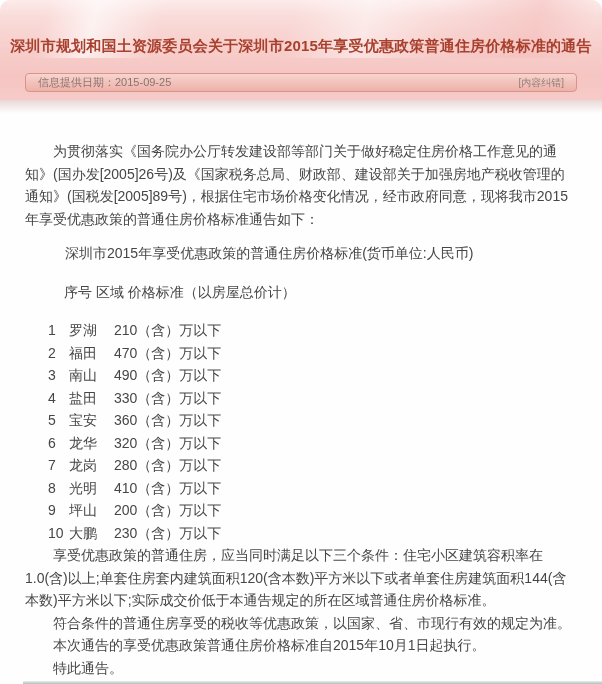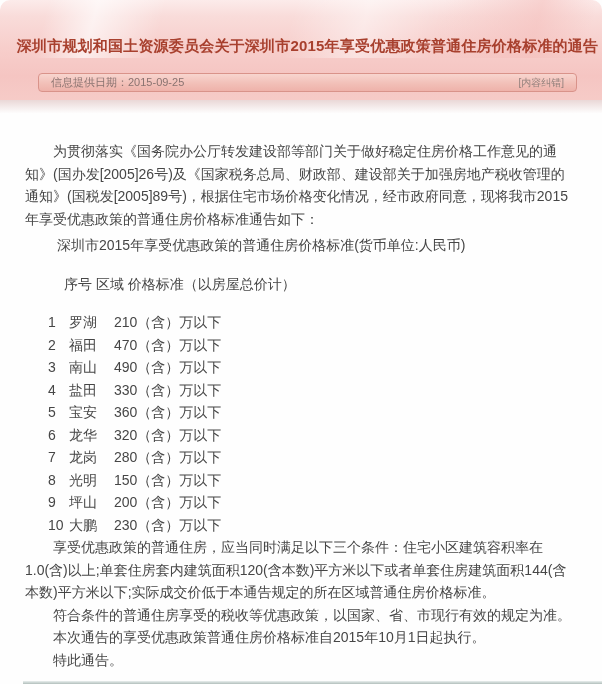--- a/index.html
+++ b/index.html
@@ -9,21 +9,20 @@
     font-family:"Liberation Sans","DejaVu Sans",sans-serif;
   }
   .page { position:relative; width:602px; height:684px; overflow:hidden; background:#fefefe; }
 
   
   .banner {
     position:relative; height:100px;
     border-radius:10px 10px 0 0;
     background:linear-gradient(180deg,#fcebea 0%,#f9dcda 16%,#f7cecb 48%,#f5c5c2 76%,#f6cbc7 100%);
     overflow:hidden;
-    padding-left:13px;
   }
   .banner::before {
     content:""; position:absolute; left:0; top:0; right:0; height:58px;
     background:linear-gradient(105deg,
       rgba(255,255,255,0) 8%, rgba(255,255,255,.65) 16%, rgba(255,255,255,0) 27%,
       rgba(255,255,255,0) 48%, rgba(255,255,255,.45) 60%, rgba(255,255,255,0) 72%,
       rgba(244,189,186,.55) 88%, rgba(244,189,186,0) 97%);
   }
   .banner-title {
     position:relative; padding-top:35px; line-height:22px;
@@ -43,21 +42,21 @@
     height:16px;
     background:linear-gradient(180deg, rgba(203,158,156,.40) 0%, rgba(255,255,255,0) 85%);
   }
 
   
   .content {
     padding:24px 25px 0 25px;
     font-size:14px; line-height:22.5px; color:#464646;
   }
   .para { margin:0; text-indent:28px; }
-  .table-title { margin:4px; text-indent:28px; }
+  .table-title { margin:12px; text-indent:28px; }
   .table-head { margin:16px; padding-left:23px; white-space:pre-wrap; }
   .price-row { display:flex; padding-left:23px; }
   .price-row .seq { width:21px; flex:none; }
   .price-row .district { width:45px; flex:none; }
   .price-row .price { flex:none; }
   .price-row .suffix { flex:none; }
   .signature-block { text-align:right; margin-top:7px; }
   .signature-block div { line-height:22.5px; }
 
   .bottom-edge {
@@ -135,21 +134,21 @@
         <div class="price-row">
           <span class="seq">7</span>
           <span class="district">龙岗</span>
           <span class="price">280</span>
           <span class="suffix">（含）万以下</span>
         </div>
 
         <div class="price-row">
           <span class="seq">8</span>
           <span class="district">光明</span>
-          <span class="price">150</span>
+          <span class="price">410</span>
           <span class="suffix">（含）万以下</span>
         </div>
 
         <div class="price-row">
           <span class="seq">9</span>
           <span class="district">坪山</span>
           <span class="price">200</span>
           <span class="suffix">（含）万以下</span>
         </div>
 

